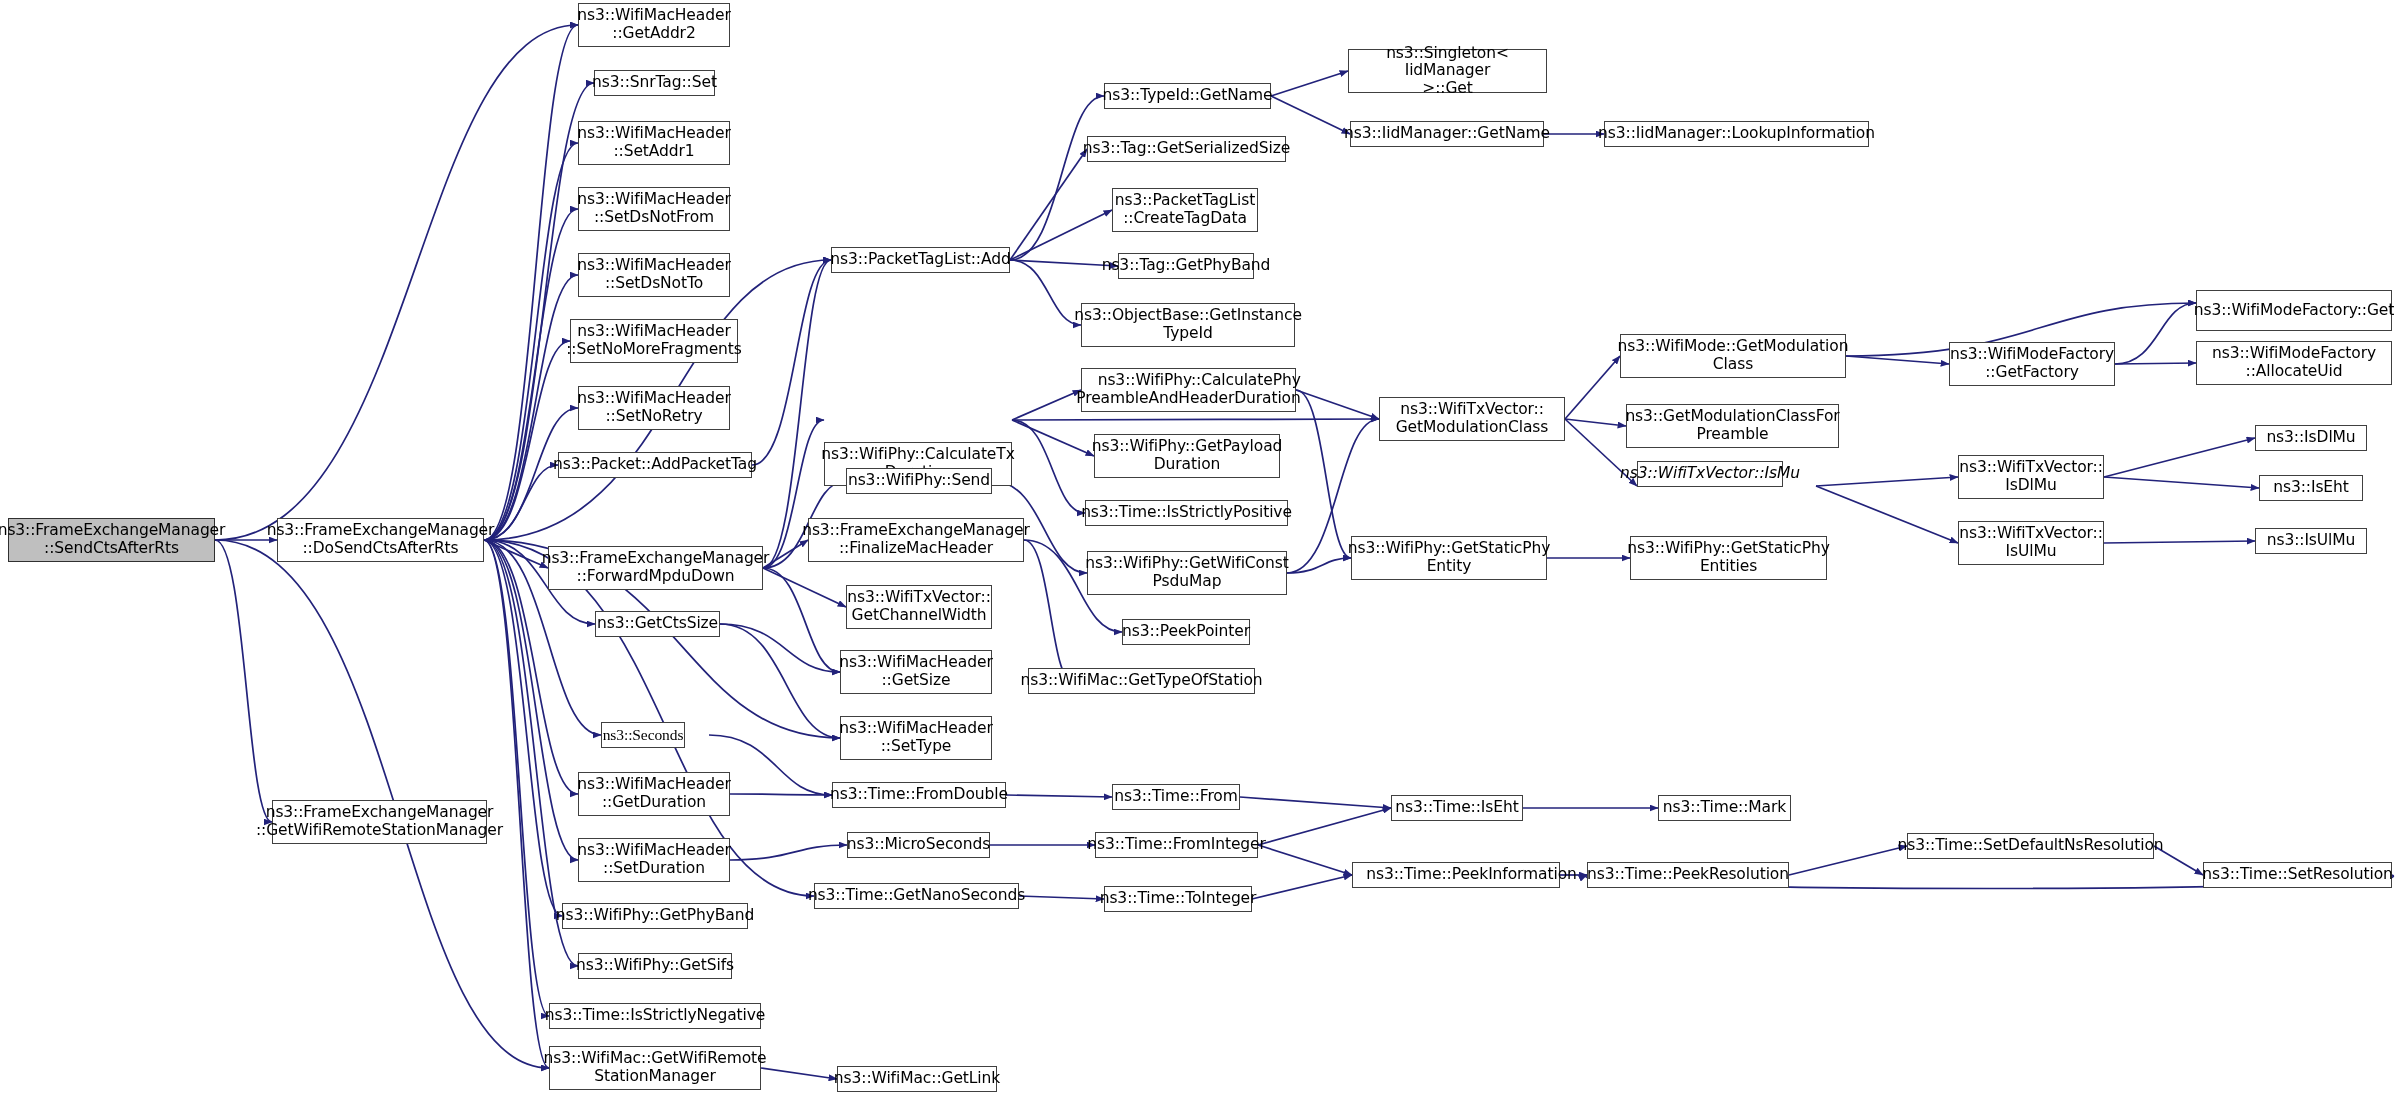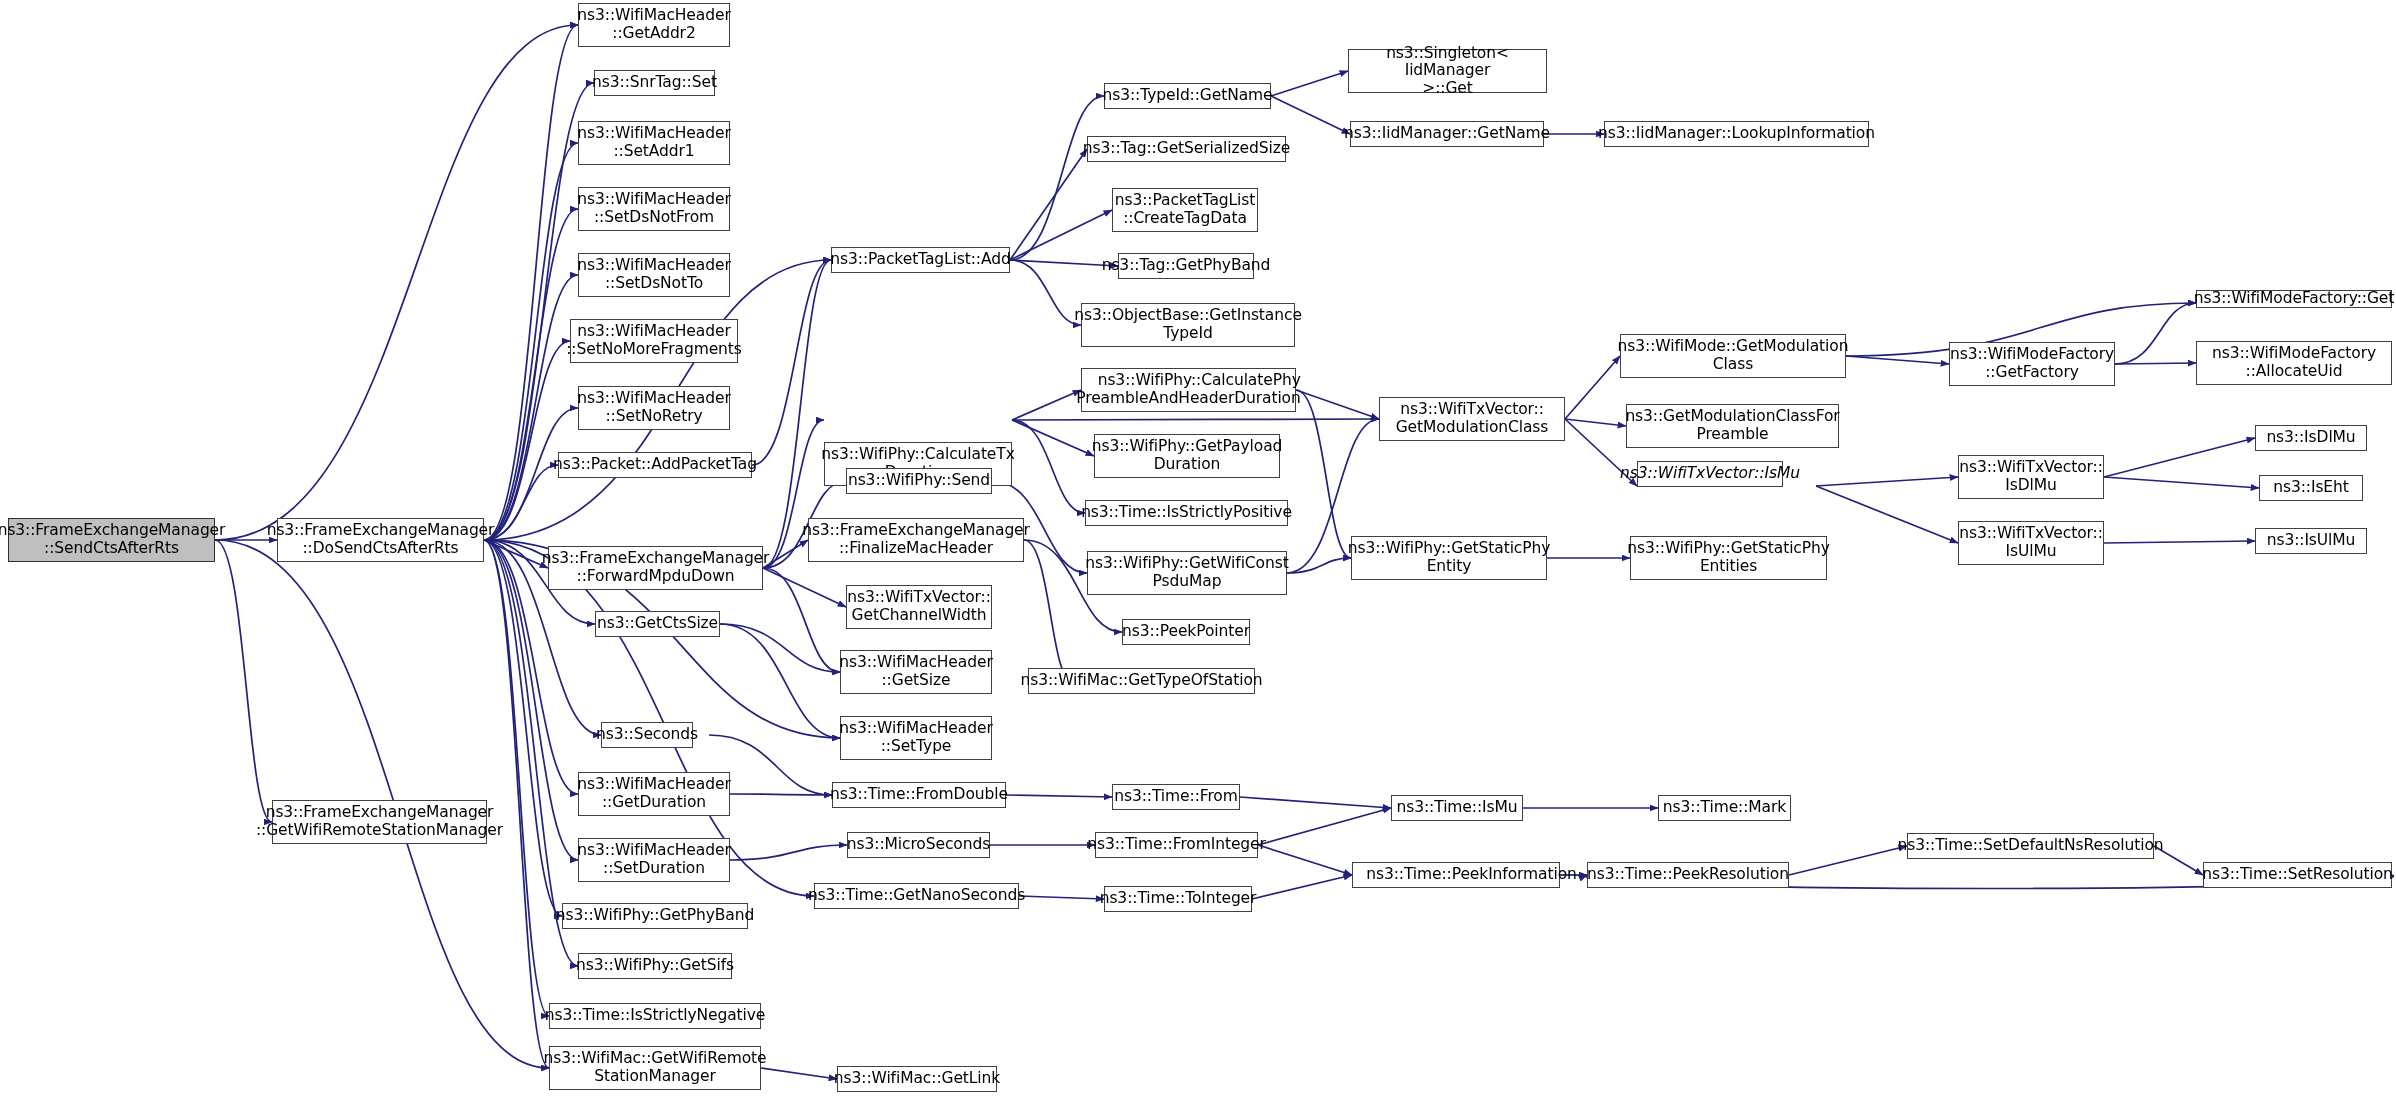--- a/index.html
+++ b/index.html
@@ -150,21 +150,21 @@
       <div class="node" style="left: 578px; top: 253px; width: 152px; height: 44px;">ns3::WifiMacHeader
 ::SetDsNotTo</div>
       <div class="node" style="left: 570px; top: 319px; width: 168px; height: 44px;">ns3::WifiMacHeader
 ::SetNoMoreFragments</div>
       <div class="node" style="left: 578px; top: 386px; width: 152px; height: 44px;">ns3::WifiMacHeader
 ::SetNoRetry</div>
       <div class="node" style="left: 558px; top: 452px; width: 194px; height: 26px;">ns3::Packet::AddPacketTag</div>
       <div class="node" style="left: 548px; top: 546px; width: 215px; height: 44px;">ns3::FrameExchangeManager
 ::ForwardMpduDown</div>
       <div class="node" style="left: 595px; top: 611px; width: 125px; height: 26px;">ns3::GetCtsSize</div>
-      <div class="node" style="left: 601px; top: 722px; width: 92px; height: 26px;">ns3::Seconds</div>
+      <div class="node" style="left: 601px; top: 722px; width: 84px; height: 26px; font-family: Liberation Serif, serif;">ns3::Seconds</div>
       <div class="node" style="left: 578px; top: 772px; width: 152px; height: 44px;">ns3::WifiMacHeader
 ::GetDuration</div>
       <div class="node" style="left: 578px; top: 838px; width: 152px; height: 44px;">ns3::WifiMacHeader
 ::SetDuration</div>
       <div class="node" style="left: 562px; top: 903px; width: 186px; height: 26px;">ns3::WifiPhy::GetPhyBand</div>
       <div class="node" style="left: 578px; top: 953px; width: 154px; height: 26px;">ns3::WifiPhy::GetSifs</div>
       <div class="node" style="left: 549px; top: 1003px; width: 212px; height: 26px;">ns3::Time::IsStrictlyNegative</div>
       <div class="node" style="left: 549px; top: 1046px; width: 212px; height: 44px;">ns3::WifiMac::GetWifiRemote
 StationManager</div>
       <div class="node" style="left: 831px; top: 247px; width: 179px; height: 26px;">ns3::PacketTagList::Add</div>
@@ -202,40 +202,40 @@
       <div class="node" style="left: 1112px; top: 784px; width: 128px; height: 26px;">ns3::Time::From</div>
       <div class="node" style="left: 1095px; top: 832px; width: 163px; height: 26px;">ns3::Time::FromInteger</div>
       <div class="node" style="left: 1104px; top: 886px; width: 148px; height: 26px;">ns3::Time::ToInteger</div>
       <div class="node" style="left: 1348px; top: 49px; width: 199px; height: 44px;">ns3::Singleton&lt; IidManager
 &gt;::Get</div>
       <div class="node" style="left: 1350px; top: 121px; width: 194px; height: 26px;">ns3::IidManager::GetName</div>
       <div class="node" style="left: 1379px; top: 397px; width: 186px; height: 44px;">ns3::WifiTxVector::
 GetModulationClass</div>
       <div class="node" style="left: 1351px; top: 536px; width: 196px; height: 44px;">ns3::WifiPhy::GetStaticPhy
 Entity</div>
-      <div class="node" style="left: 1391px; top: 795px; width: 132px; height: 26px;">ns3::Time::IsMu</div>
+      <div class="node" style="left: 1391px; top: 795px; width: 132px; height: 26px;">ns3::Time::IsEht</div>
       <div class="node" style="left: 1352px; top: 862px; width: 208px; height: 26px; padding-left: 36px;">ns3::Time::PeekInformation</div>
       <div class="node" style="left: 1604px; top: 121px; width: 265px; height: 26px;">ns3::IidManager::LookupInformation</div>
       <div class="node" style="left: 1620px; top: 334px; width: 226px; height: 44px;">ns3::WifiMode::GetModulation
 Class</div>
       <div class="node" style="left: 1626px; top: 404px; width: 213px; height: 44px;">ns3::GetModulationClassFor
 Preamble</div>
       <div class="node" style="left: 1637px; top: 461px; width: 146px; height: 26px; font-style: italic;">ns3::WifiTxVector::IsMu</div>
       <div class="node" style="left: 1630px; top: 536px; width: 197px; height: 44px;">ns3::WifiPhy::GetStaticPhy
 Entities</div>
       <div class="node" style="left: 1658px; top: 795px; width: 133px; height: 26px;">ns3::Time::Mark</div>
       <div class="node" style="left: 1587px; top: 862px; width: 202px; height: 26px;">ns3::Time::PeekResolution</div>
       <div class="node" style="left: 1907px; top: 833px; width: 247px; height: 26px;">ns3::Time::SetDefaultNsResolution</div>
       <div class="node" style="left: 1949px; top: 342px; width: 166px; height: 44px;">ns3::WifiModeFactory
 ::GetFactory</div>
       <div class="node" style="left: 1958px; top: 455px; width: 146px; height: 44px;">ns3::WifiTxVector::
 IsDlMu</div>
       <div class="node" style="left: 1958px; top: 521px; width: 146px; height: 44px;">ns3::WifiTxVector::
 IsUlMu</div>
       <div class="node" style="left: 2203px; top: 862px; width: 189px; height: 26px;">ns3::Time::SetResolution</div>
-      <div class="node" style="left: 2196px; top: 290px; width: 196px; height: 18px;">ns3::WifiModeFactory::Get</div>
+      <div class="node" style="left: 2196px; top: 290px; width: 196px; height: 41px;">ns3::WifiModeFactory::Get</div>
       <div class="node" style="left: 2196px; top: 341px; width: 196px; height: 44px;">ns3::WifiModeFactory
 ::AllocateUid</div>
       <div class="node" style="left: 2255px; top: 425px; width: 112px; height: 26px;">ns3::IsDlMu</div>
       <div class="node" style="left: 2259px; top: 475px; width: 104px; height: 26px;">ns3::IsEht</div>
       <div class="node" style="left: 2255px; top: 528px; width: 112px; height: 26px;">ns3::IsUlMu</div>
     </div>
 </div>
 
 </body></html>

